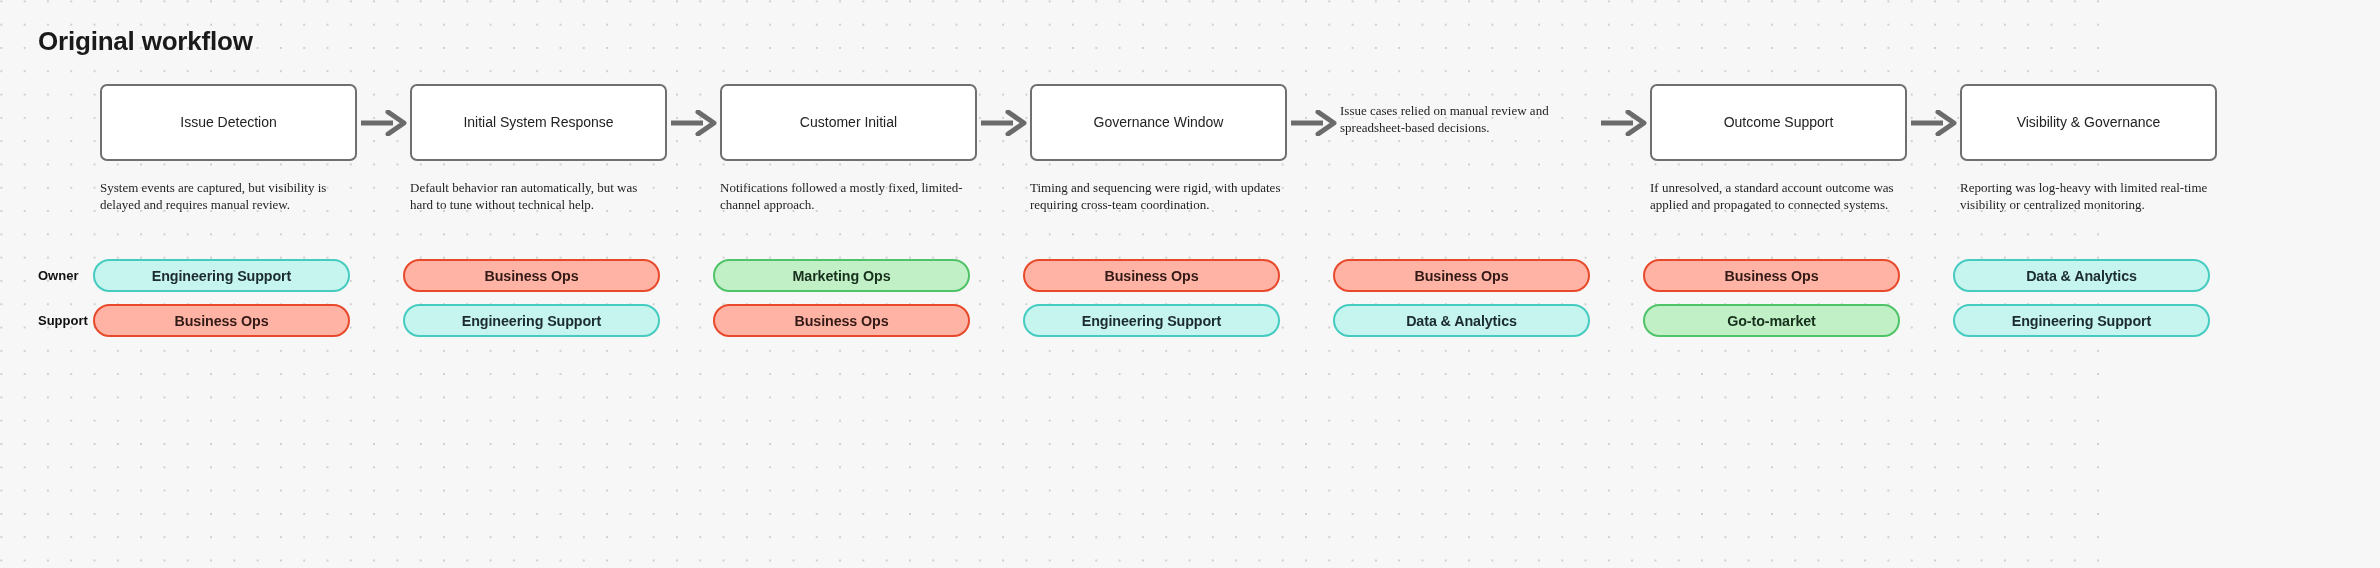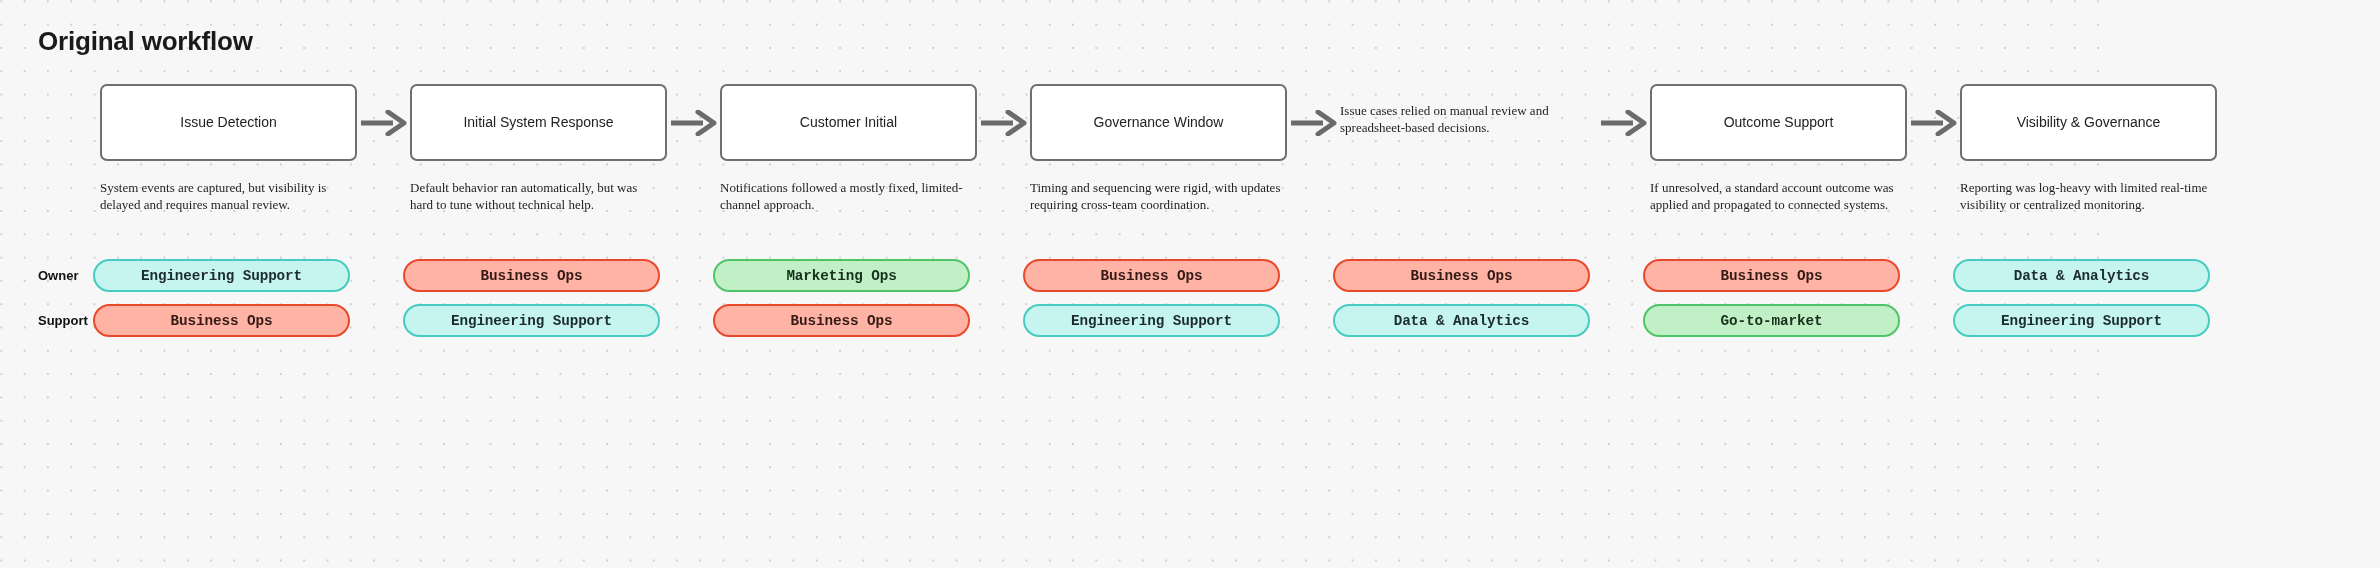--- a/index.html
+++ b/index.html
@@ -101,21 +101,20 @@
   }
   #owner-label   { top: 268px; }
   #support-label { top: 313px; }
 
   .pill-row {
     position: absolute;
     left: 93px;
     width: 2252px;
     display: flex;
     flex-direction: row;
-    font-family: Liberation Mono, monospace;
   }
   #owner-row   { top: 259px; }
   #support-row { top: 304px; }
 
   .pill-slot {
     width: 257px;
     flex: 0 0 257px;
     margin-right: 53px;
   }
   .pill-slot:last-child { margin-right: 0; }

